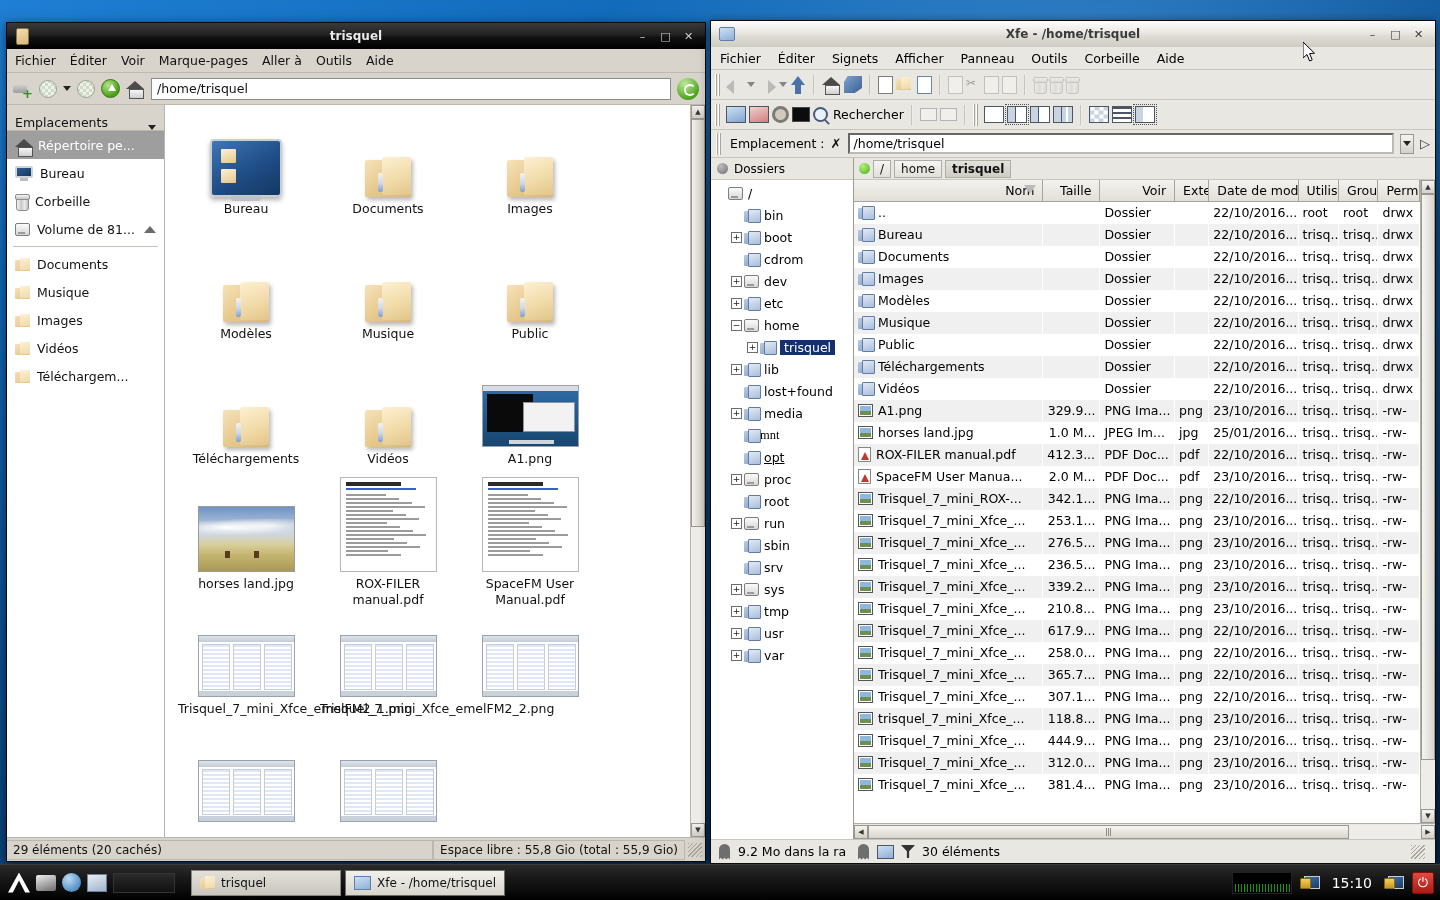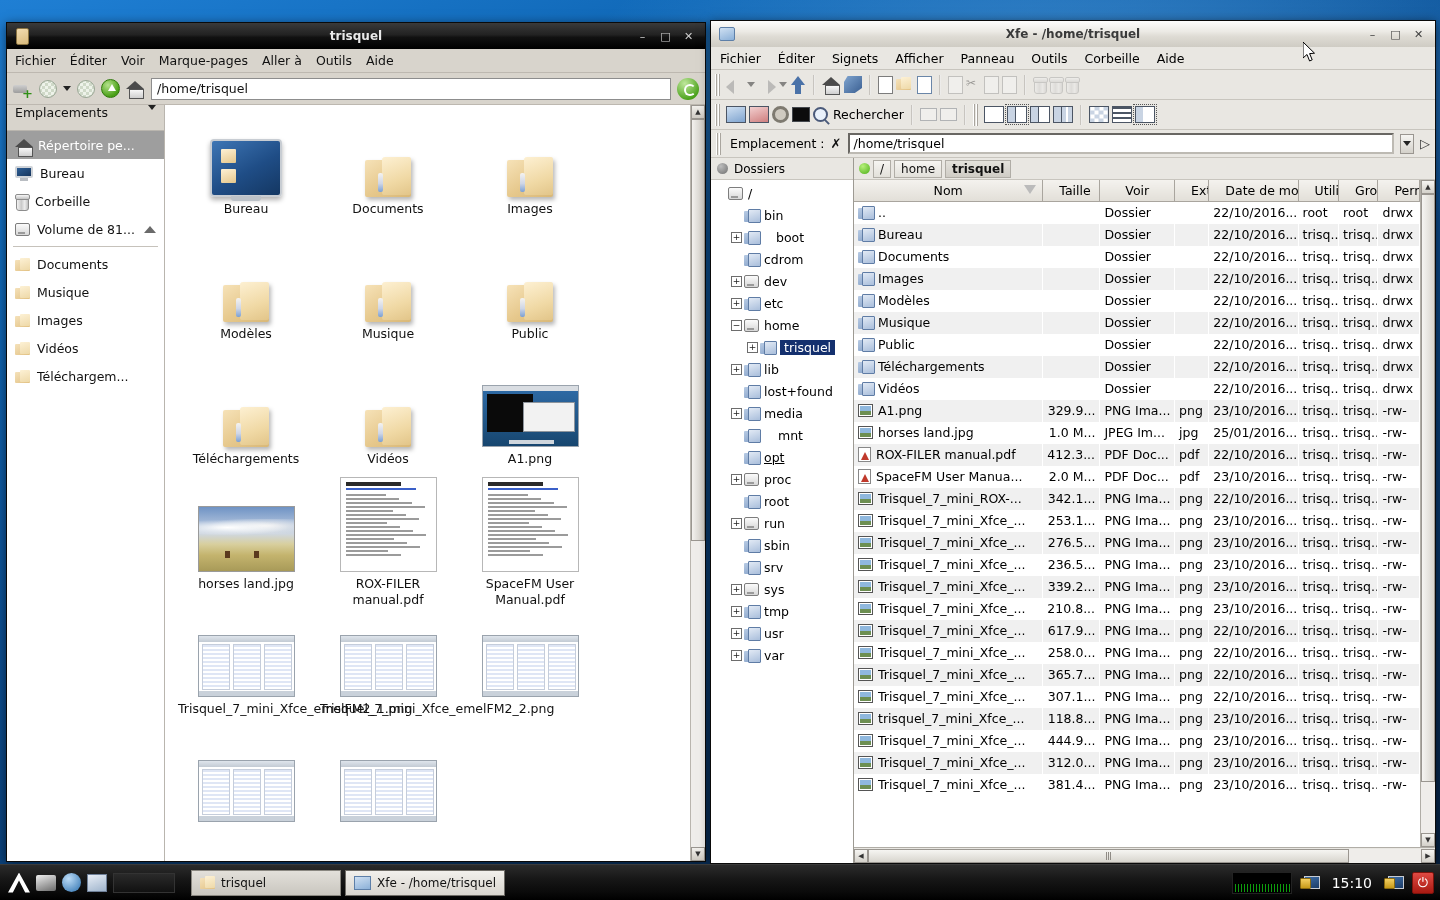--- a/index.html
+++ b/index.html
@@ -34,21 +34,21 @@
     display:flex; flex-direction:column; background:#d6d2ca;}
   #left-window .menubar{ height:24px; background:#d8d4cc; display:flex; align-items:center;
     padding-left:8px; gap:14px; border-bottom:1px solid #bdb8b0; font-size:12.5px; color:#111;}
   #left-window .menubar span{ cursor:pointer; }
   .l-toolbar{ height:32px; background:#d8d4cc; display:flex; align-items:center; gap:6px; padding:0 6px;
      border-bottom:1px solid #bdb8b0;}
   .path-entry{ flex:1; height:22px; background:#fff; border:1px solid #8d8d8d; display:flex; align-items:center;
      padding:0 5px; font-size:12.5px; color:#111;}
   .l-body{ flex:1; display:flex; min-height:0; background:#fff;}
   .l-sidebar{ width:158px; background:#fff; border-right:1px solid #b9b5ae; display:flex; flex-direction:column;}
-  .places-head{ height:26px; background:#d8d4cc; display:flex; align-items:flex-start; padding:0 8px;
+  .places-head{ height:26px; background:#d8d4cc; display:flex; align-items:flex-end; padding:0 8px;
      font-size:12.5px; color:#111; border-bottom:1px solid #b9b5ae; justify-content:space-between;}
   .place-row{ height:28px; display:flex; align-items:center; gap:7px; padding:0 8px; font-size:12.5px; color:#111; cursor:default;}
   .place-row.selected{ background:#9e9e9e; color:#fff;}
   .place-sep{ height:1px; background:#c6c2bb; margin:3px 6px;}
   .l-main{ flex:1; position:relative; display:flex; min-width:0;}
   .icon-grid{ flex:1; padding:14px 0 0 10px; display:flex; flex-wrap:wrap; align-content:flex-start; overflow:hidden; background:#fff;}
   .icon-cell{ width:142px; height:125px; display:flex; flex-direction:column; align-items:center; justify-content:flex-start;}
   .icon-cell .thumb{ height:78px; display:flex; align-items:flex-end; justify-content:center;}
   .icon-cell .label{ margin-top:4px; width:136px; text-align:center; font-size:12.5px; color:#111; line-height:1.25;}
   .v-scroll{ width:15px; background:#d6d2ca; border-left:1px solid #b9b5ae; display:flex; flex-direction:column; justify-content:space-between;}
@@ -95,21 +95,21 @@
   .file-pane{ flex:1; display:flex; flex-direction:column; min-width:0; background:#fff;}
   .crumb-bar{ height:22px; background:#e9e7e2; display:flex; align-items:center; gap:3px; padding-left:5px;
      border-bottom:1px solid #c8c5be;}
   .crumb{ height:18px; padding:0 6px; font-size:12px; display:flex; align-items:center;
      border:1px solid #b0ada6; background:linear-gradient(180deg,#f6f5f2,#e2e0da); color:#111;}
   .crumb.active{ font-weight:bold; background:linear-gradient(180deg,#e4e2dc,#cfccc5);}
   .table-wrap{ flex:1; display:flex; min-height:0;}
   .table-scroll{ flex:1; min-width:0; display:flex; flex-direction:column;}
   table.files{ border-collapse:collapse; width:100%; table-layout:fixed; font-size:12.5px;}
   table.files th{ background:linear-gradient(180deg,#f4f2ee,#e2dfd8); border-right:1px solid #a9a59e;
-     border-bottom:1px solid #a9a59e; font-weight:normal; text-align:center; padding:3px 16px; height:20px;
+     border-bottom:1px solid #a9a59e; font-weight:normal; text-align:right; padding:3px 8px; height:20px;
      color:#000; white-space:nowrap; overflow:hidden; position:relative;}
   table.files td{ padding:2px 4px; height:22px; white-space:nowrap; overflow:hidden; color:#000;
      border-right:1px solid transparent;}
   table.files tr.alt td{ background:#f0f0f0;}
   .fname{ display:flex; align-items:center; gap:5px; overflow:hidden;}
   .x-vscroll{ width:15px; background:#e9e7e2; border-left:1px solid #b0ada6; display:flex; flex-direction:column;}
   .x-hscroll{ height:16px; background:#e9e7e2; border-top:1px solid #b0ada6; display:flex; align-items:center;}
   .hs-btn{ width:14px;height:14px; border:1px solid #9a9690; background:linear-gradient(180deg,#f6f5f2,#d4d1ca);
      display:flex;align-items:center;justify-content:center;font-size:7px;color:#333;}
   .hs-track{ flex:1; height:14px; background:#efedea; position:relative;}
@@ -532,20 +532,25 @@
       <div class="v-scroll">
         <div class="scroll-btn">▲</div>
         <div class="scroll-track">
             <div class="scroll-thumb"></div>
           </div>
         <div class="scroll-btn">▼</div>
       </div>
     </div>
   </div>
 
+  <div class="l-status">
+    <div class="left">29 éléments (20 cachés)</div>
+    <div class="right">Espace libre : 55,8 Gio (total : 55,9 Gio)</div>
+    <div class="grip"></div>
+  </div>
 </div>
 
 <div class="window" id="right-window">
   <div class="titlebar">
     <div class="title-icon">
       <div style="width:16px;height:14px;margin:2px 0 0 2px;background:linear-gradient(160deg,#cfe0f2,#8bb0d8);border:1px solid #5d7fa8;border-radius:2px;"></div>
     </div>
     <div class="title-text">Xfe - /home/trisquel</div>
     <div class="win-btns">
       <div class="win-btn">–</div>
@@ -640,21 +645,21 @@
           <div class="tree-row">
             <span style="width:20px;flex:none"></span>
             <span class="tree-exp blank"></span>
             <span class="folder-blue"></span>
             <span style="margin-left:5px;">bin</span>
           </div>
           <div class="tree-row">
             <span style="width:20px;flex:none"></span>
             <span class="tree-exp">+</span>
             <span class="folder-blue"></span>
-            <span style="margin-left:17px;">boot</span>
+            <span style="margin-left:5px;">boot</span>
           </div>
           <div class="tree-row">
             <span style="width:20px;flex:none"></span>
             <span class="tree-exp blank"></span>
             <span class="folder-blue"></span>
             <span style="margin-left:5px;">cdrom</span>
           </div>
           <div class="tree-row">
             <span style="width:20px;flex:none"></span>
             <span class="tree-exp">+</span>
@@ -694,21 +699,21 @@
           <div class="tree-row">
             <span style="width:20px;flex:none"></span>
             <span class="tree-exp">+</span>
             <span class="folder-blue"></span>
             <span style="margin-left:5px;">media</span>
           </div>
           <div class="tree-row">
             <span style="width:20px;flex:none"></span>
             <span class="tree-exp blank"></span>
             <span class="folder-blue"></span>
-            <span style="margin-left:19px;">mnt</span>
+            <span style="margin-left:1px;font-family:Liberation Serif, serif;">mnt</span>
           </div>
           <div class="tree-row">
             <span style="width:20px;flex:none"></span>
             <span class="tree-exp blank"></span>
             <span class="folder-blue"></span>
             <span style="margin-left:5px;text-decoration:underline;">opt</span>
           </div>
           <div class="tree-row">
             <span style="width:20px;flex:none"></span>
             <span class="tree-exp">+</span>
@@ -1222,20 +1227,29 @@
         <div class="hs-track">
           <div class="hs-thumb">
               <span class="hs-grip"></span>
             </div>
         </div>
         <div class="hs-btn">▶</div>
       </div>
     </div>
   </div>
 
+  <div class="x-status">
+    <span class="ghost-ic"></span>
+    <span style="width:112px;overflow:hidden;white-space:nowrap">9.2 Mo dans la ra</span>
+    <span class="ghost-ic"></span>
+    <span class="panel-ic" style="width:17px;height:14px;background:linear-gradient(160deg,#cfe0f2,#8bb0d8)"></span>
+    <span class="filter-ic"></span>
+    <span>30 éléments</span>
+    <span class="grip" style="margin-left:auto"></span>
+  </div>
 </div>
 
 <svg class="cursor" viewBox="0 0 14 20">
   <polygon points="0,0 0,16 4,12.5 6.6,19 9.2,17.8 6.6,11.6 11.5,11.2" fill="#fff" stroke="#000" stroke-width="1"></polygon>
 </svg>
 
 <div id="taskbar">
   <div class="tb-launch">
     <span style="width:22px;height:20px;background:#fff;clip-path:polygon(50% 0,100% 100%,78% 100%,50% 40%,22% 100%,0 100%)"></span>
     <span style="width:20px;height:16px;background:linear-gradient(160deg,#efefef,#6a6a6a);border-radius:2px"></span>

